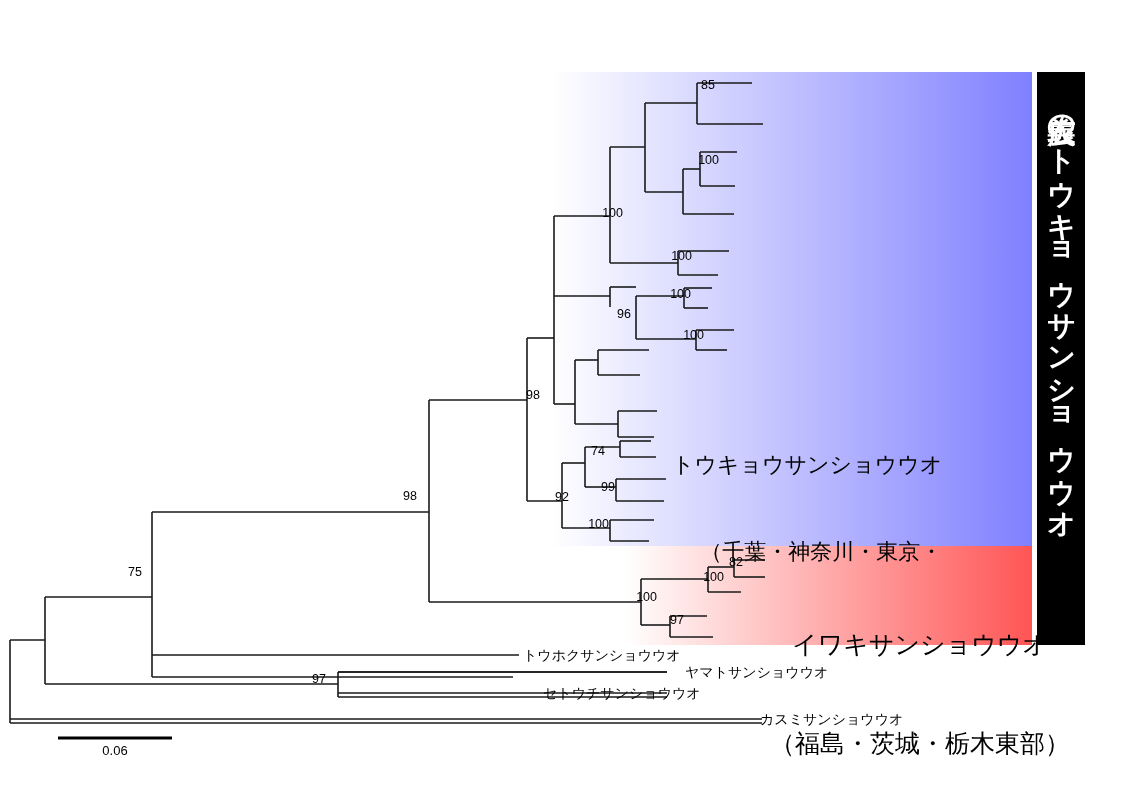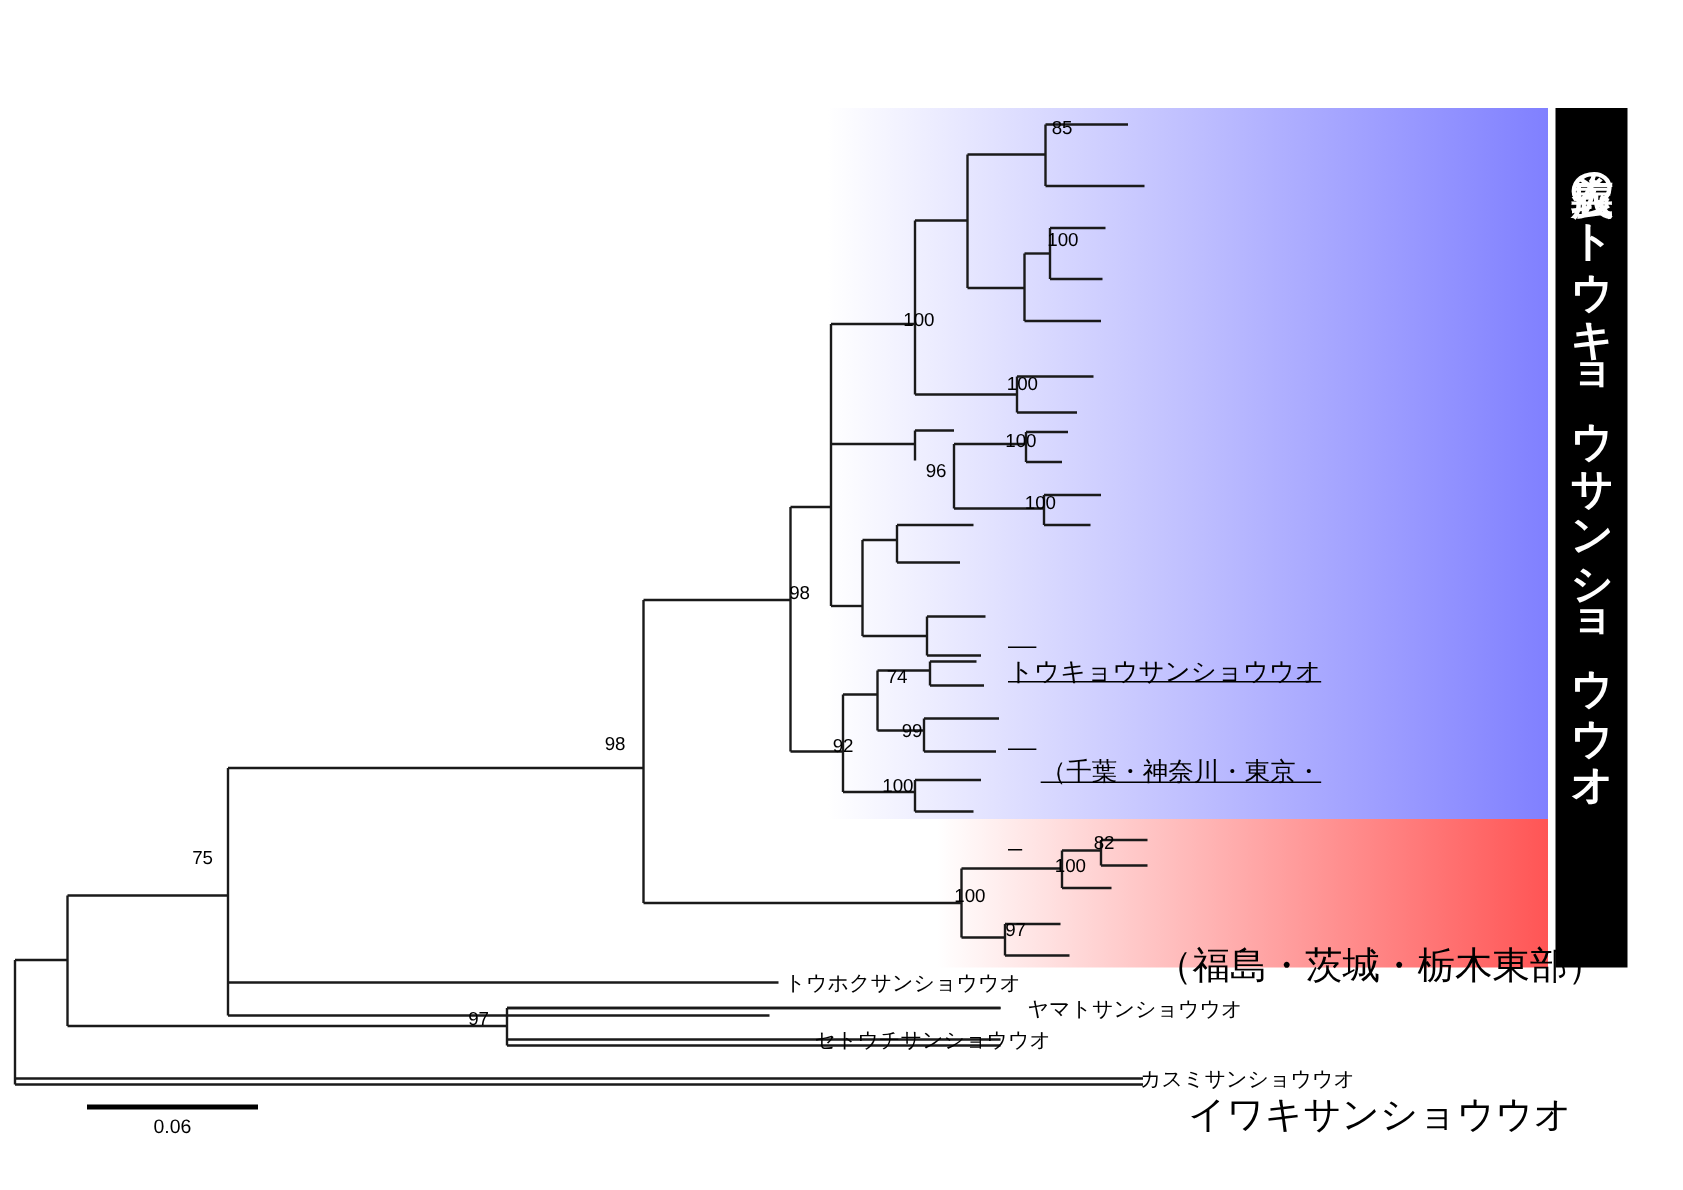--- a/index.html
+++ b/index.html
@@ -87,28 +87,28 @@
 
 <div id="figure">
 
   <div class="clade-box" id="blue-region" style="left: 510px; top: 72px; width: 522px; height: 474px; background: linear-gradient(to right, rgb(255, 255, 255) 0%, rgb(255, 255, 255) 8%, rgb(128, 128, 255) 100%);"></div>
   <div class="clade-box" id="red-region" style="left: 510px; top: 546px; width: 522px; height: 99px; background: linear-gradient(to right, rgb(255, 255, 255) 0%, rgb(255, 255, 255) 22%, rgb(255, 85, 85) 100%);"></div>
 
   <div class="vertical-banner" id="banner" style="left: 1037px; top: 72px; width: 48px; height: 573px;">
     <span>広義のトウキョウサンショウウオ</span>
   </div>
 
-  <div class="clade-text-block" id="tokyo-label" style="left: 672px; top: 392px; font-size: 17px; text-decoration: underline;">
+  <div class="clade-text-block" id="tokyo-label" style="left: 672px; top: 392px; font-size: 22px;">
     <div>トウキョウサンショウウオ</div>
     <div style="text-align:right; padding-left:18px;">（千葉・神奈川・東京・</div>
   </div>
 
   <div class="clade-text-block" id="iwaki-label" style="left: 770px; top: 562px; font-size: 25px;">
+    <div style="text-align:center;">イワキサンショウウオ</div>
     <div style="text-align:center;">（福島・茨城・栃木東部）</div>
-    <div style="text-align:center;">イワキサンショウウオ</div>
   </div>
 
   <svg class="tree-canvas" id="tree-svg" viewBox="0 0 1122 793">
     <g id="branches">
         <line x1="10" y1="640" x2="10" y2="723" class="branch-line"></line>
         <line x1="10" y1="723" x2="762" y2="723" class="branch-line"></line>
         <line x1="10" y1="640" x2="45" y2="640" class="branch-line"></line>
         <line x1="45" y1="597" x2="45" y2="684" class="branch-line"></line>
         <line x1="45" y1="597" x2="152" y2="597" class="branch-line"></line>
         <line x1="45" y1="684" x2="338" y2="684" class="branch-line"></line>

